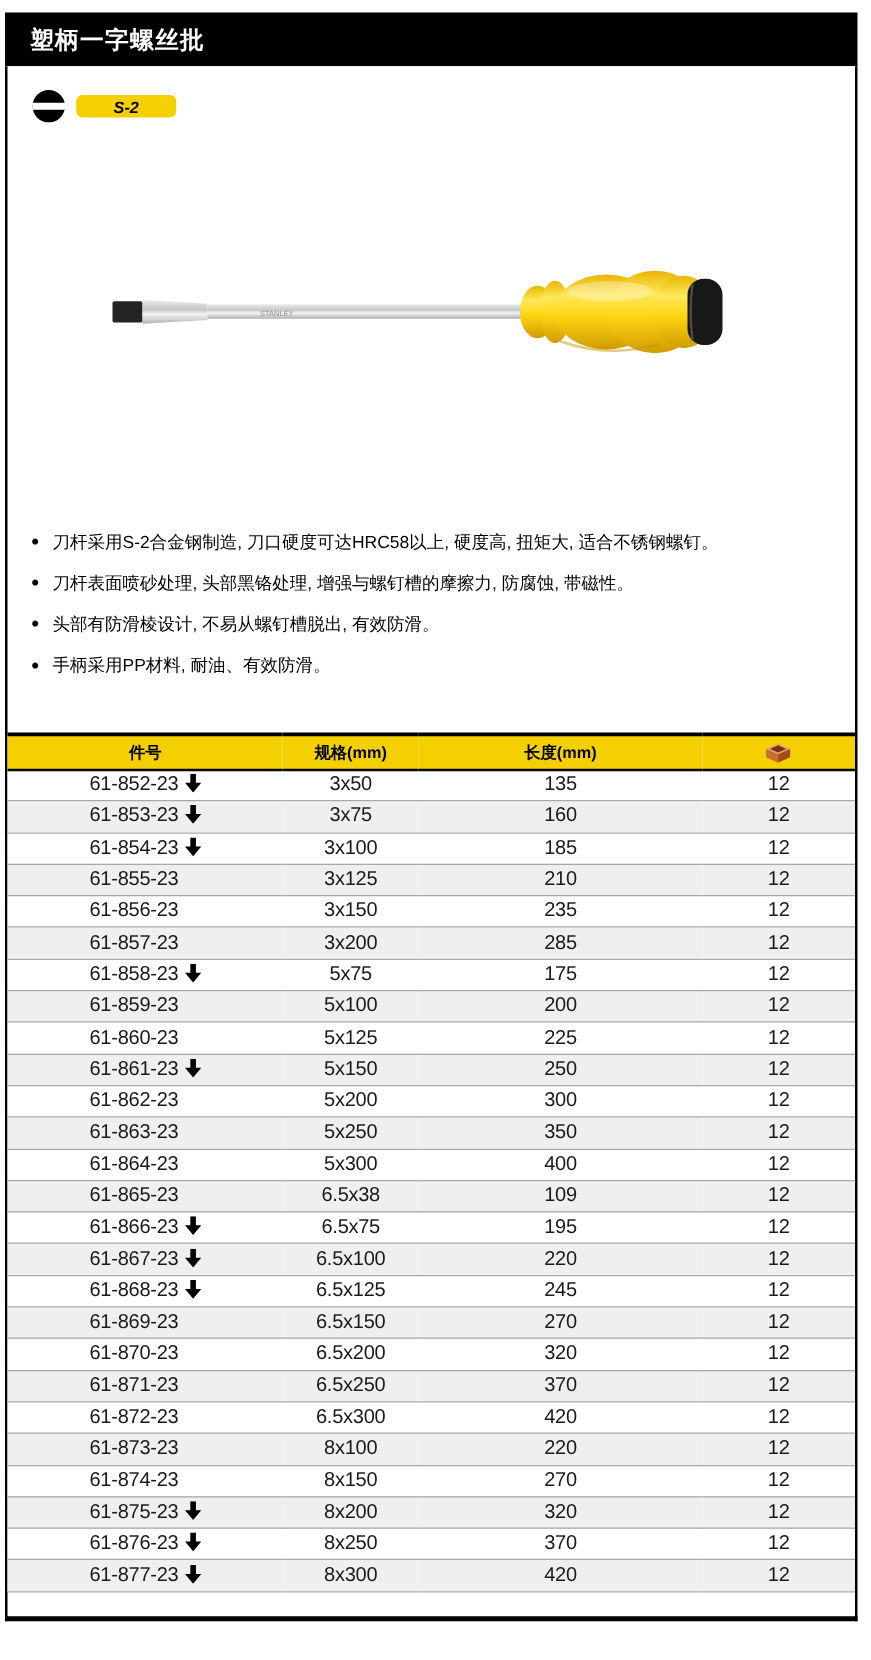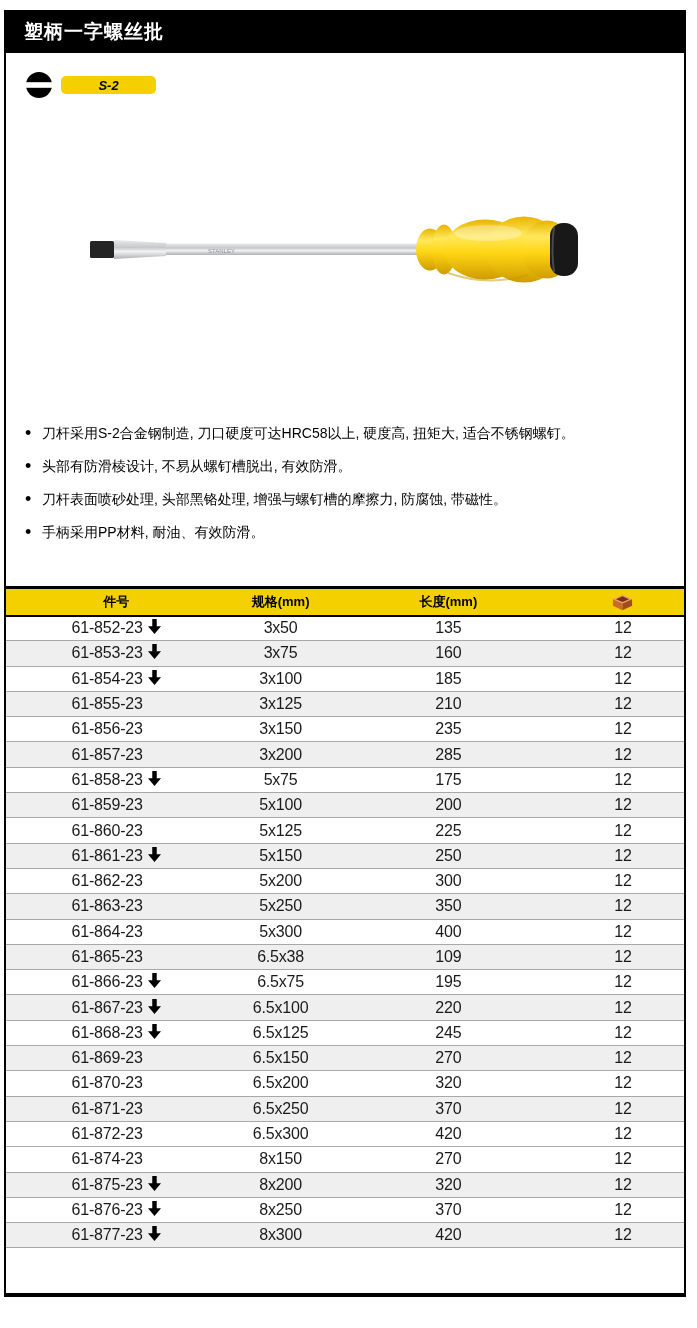--- a/index.html
+++ b/index.html
@@ -15,21 +15,21 @@
     display:flex; align-items:center; padding-left:20px;
   }
   .title-bar h1 { font-size:19px; font-weight:bold; letter-spacing:1px; }
   .content-box {
     position:relative; background:#fff; height:1244px;
     border-left:2px solid #000; border-right:2px solid #000; border-bottom:4px solid #000;
   }
   .badge-row { position:absolute; top:19px; left:20px; display:flex; align-items:center; }
   .slot-icon { width:26px; height:26px; display:inline-block; }
   .grade-badge {
-    margin-left:9px; width:95px; height:18px; background:#F5D000; border-radius:5px;
+    margin-left:9px; width:80px; height:18px; background:#F5D000; border-radius:5px;
     display:flex; align-items:center; justify-content:center;
     font-size:13px; font-weight:bold; font-style:italic; color:#000;
   }
   .product-figure { position:absolute; top:140px; left:80px; width:505px; height:113px; }
   .features { position:absolute; top:364px; left:18px; width:650px; list-style:none; }
   .features li {
     position:relative; padding-left:18px;
     font-size:14px; line-height:33px; color:#000;
   }
   .features li::before { content:"\2022"; position:absolute; left:1px; top:0; font-size:18px; }
@@ -109,22 +109,22 @@
         <ellipse cx="402" cy="40" rx="34" ry="8" fill="#ffffff" opacity="0.30"></ellipse>
         <path d="M362,80 q40,14 80,2" stroke="#c79700" stroke-width="2" fill="none" opacity="0.5"></path>
 
         <rect x="464" y="30" width="28" height="53" rx="13" fill="#181818"></rect>
         <path d="M468,34 q-3,22 0,45" stroke="#4a4a4a" stroke-width="2" fill="none"></path>
       </svg>
     </div>
 
     <ul class="features">
         <li><span>刀杆采用S-2合金钢制造, 刀口硬度可达HRC58以上, 硬度高, 扭矩大, 适合不锈钢螺钉。</span></li>
+        <li><span>刀杆表面喷砂处理, 头部黑铬处理, 增强与螺钉槽的摩擦力, 防腐蚀, 带磁性。</span></li>
         <li><span>头部有防滑棱设计, 不易从螺钉槽脱出, 有效防滑。</span></li>
-        <li><span>刀杆表面喷砂处理, 头部黑铬处理, 增强与螺钉槽的摩擦力, 防腐蚀, 带磁性。</span></li>
         <li><span>手柄采用PP材料, 耐油、有效防滑。</span></li>
       </ul>
 
     <table class="spec">
       <colgroup>
           <col style="width:32.5%">
           <col style="width:16%">
           <col style="width:33.5%">
           <col style="width:18%">
         </colgroup>
@@ -454,20 +454,35 @@
           <svg viewBox="0 0 14 16" width="13" height="15">
             <path d="M4.6,0 h4.8 v7.6 h4.6 L7,16 0,7.6 h4.6 Z" fill="#000"></path>
           </svg>
         </span>
       </div>
     </td>
     <td>6.5x300</td>
     <td>420</td>
     <td>12</td>
   </tr>
+          <tr class="alt">
+    <td>
+      <div class="pcell">
+        <span>61-873-23</span>
+        <span class="arr hidden">
+          <svg viewBox="0 0 14 16" width="13" height="15">
+            <path d="M4.6,0 h4.8 v7.6 h4.6 L7,16 0,7.6 h4.6 Z" fill="#000"></path>
+          </svg>
+        </span>
+      </div>
+    </td>
+    <td>8x100</td>
+    <td>220</td>
+    <td>12</td>
+  </tr>
           <tr>
     <td>
       <div class="pcell">
         <span>61-874-23</span>
         <span class="arr hidden">
           <svg viewBox="0 0 14 16" width="13" height="15">
             <path d="M4.6,0 h4.8 v7.6 h4.6 L7,16 0,7.6 h4.6 Z" fill="#000"></path>
           </svg>
         </span>
       </div>

